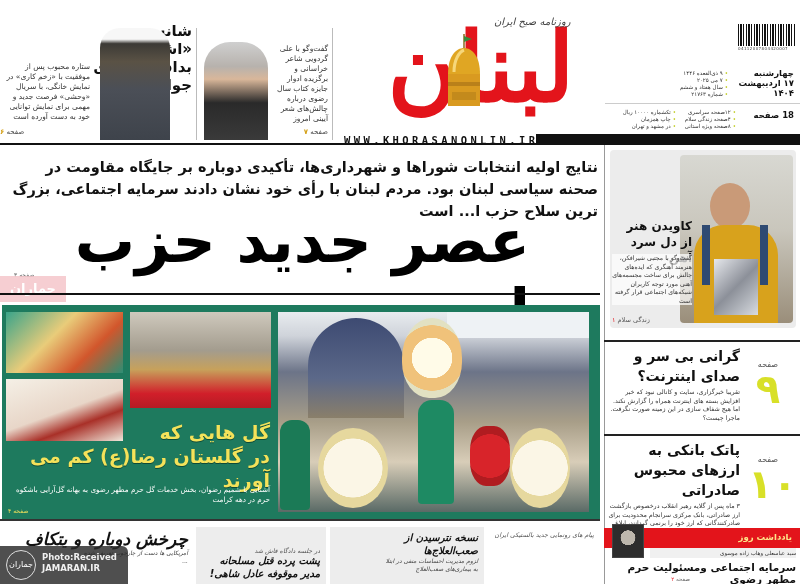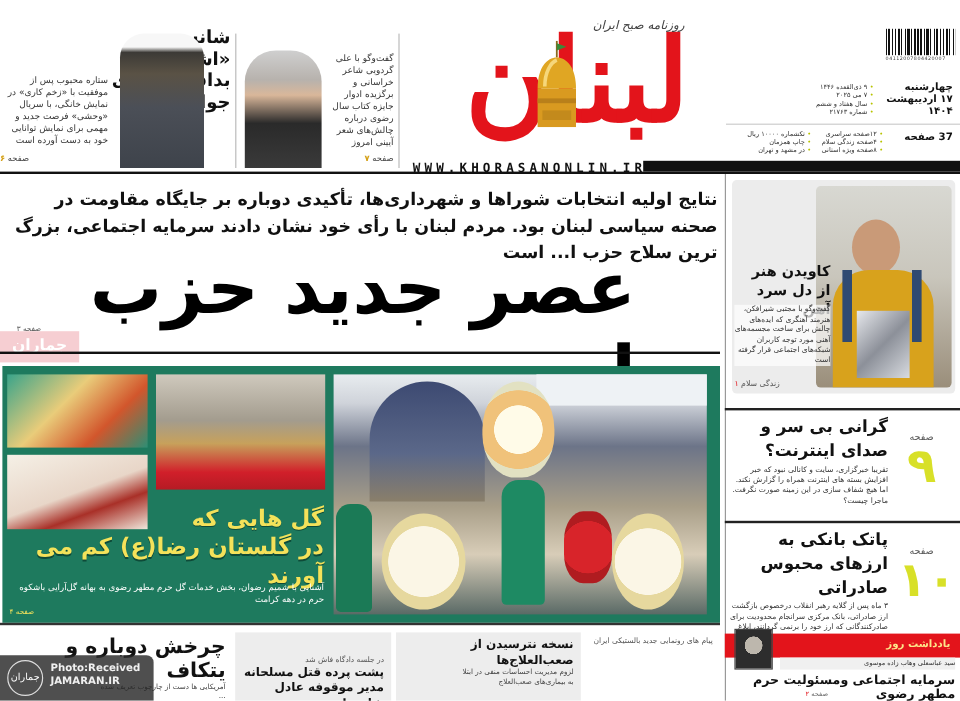--- a/index.html
+++ b/index.html
@@ -85,21 +85,21 @@
   .red-wreath { position: absolute; left: 470px; top: 426px; width: 40px; height: 60px; border-radius: 40%; background: radial-gradient(circle, #d8242a 0 60%, #b01c20 61% 100%); }
   .worker { position: absolute; left: 418px; top: 400px; width: 36px; height: 104px; background: #1e8a63; border-radius: 14px 14px 4px 4px; }
   .worker2 { position: absolute; left: 280px; top: 420px; width: 30px; height: 90px; background: #1b7a56; border-radius: 12px 12px 4px 4px; }
 
   .feat-title { position: absolute; left: 8px; top: 420px; width: 262px; font-weight: bold; font-size: 19px; line-height: 24px; color: #f4e25a; direction: rtl; text-align: right; text-shadow: 0 1px 0 #0e4a38; }
   .feat-body { position: absolute; left: 8px; top: 485px; width: 262px; font-size: 7.2px; line-height: 10px; color: #fff; direction: rtl; text-align: right; }
   .feat-page { position: absolute; left: 8px; top: 507px; font-size: 6px; color: #f4e25a; }
   .feat-bottom-rule { position: absolute; left: 0; top: 519px; width: 600px; height: 2px; background: #333; }
 
   
-  .bot-card { position: absolute; top: 527px; height: 57px; background: #eeeeee; }
+  .bot-card { position: absolute; top: 527px; height: 57px; background: #eeeeee; font-style: italic; }
   .bot-kick { font-size: 6.3px; color: #555; direction: rtl; text-align: right; }
   .bot-title { font-weight: bold; font-size: 10px; line-height: 13px; color: #111; direction: rtl; text-align: right; }
   .bot-body { font-size: 6px; line-height: 8px; color: #444; direction: rtl; text-align: right; }
   .b1 { left: 488px; width: 112px; background: #fff; }
   .b2 { left: 330px; width: 154px; background: #ededed; }
   .b3 { left: 196px; width: 130px; background: #ededed; }
   .b4 { left: 0; width: 192px; background: #fff; }
   .b4 .bot-title { font-size: 17px; line-height: 20px; }
 
   .watermark { position: absolute; left: 0; top: 546px; width: 128px; height: 38px; background: rgba(40,40,40,0.82); border-radius: 0 6px 0 0; }
@@ -153,21 +153,21 @@
   <div>۱۷ اردیبهشت</div>
   <div>۱۴۰۴</div>
 </div>
 <ul class="info-col" style="left:668px; top:70px; width:60px;">
   <li>۹ ذی‌القعده ۱۴۴۶</li>
   <li>۷ می ۲۰۲۵</li>
   <li>سال هفتاد و ششم</li>
   <li>شماره ۲۱۷۶۳</li>
 </ul>
 <div class="info-rule"></div>
-<div class="pages-count">37 صفحه</div>
+<div class="pages-count">18 صفحه</div>
 <ul class="info-col" style="left:678px; top:109px; width:58px;">
   <li>۱۲صفحه سراسری</li>
   <li>۴صفحه زندگی سلام</li>
   <li>۸صفحه ویژه استانی</li>
 </ul>
 <ul class="info-col" style="left:612px; top:109px; width:64px;">
   <li>تکشماره ۱۰۰۰۰ ریال</li>
   <li>چاپ همزمان</li>
   <li>در مشهد و تهران</li>
 </ul>

